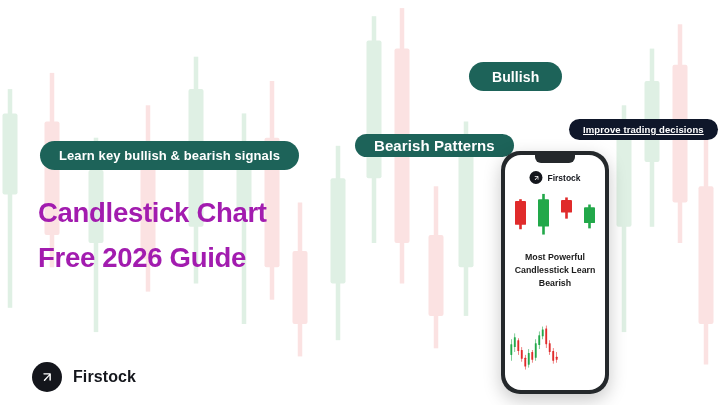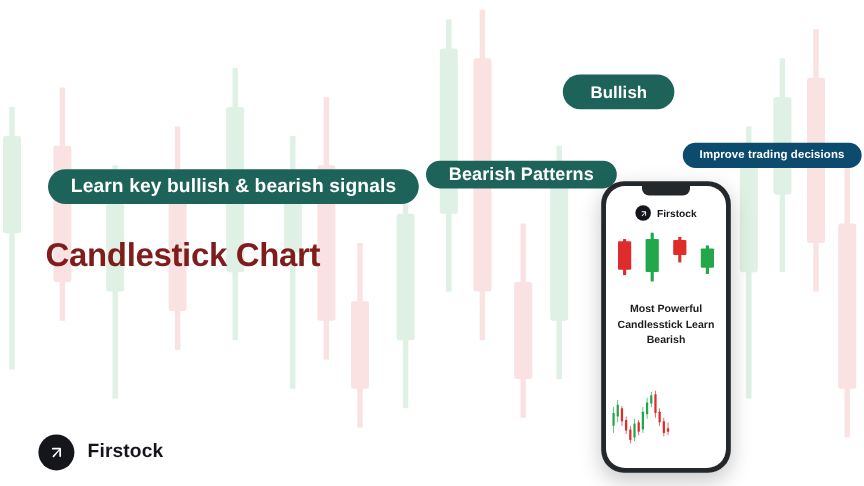--- a/index.html
+++ b/index.html
@@ -28,26 +28,26 @@
     position:absolute;
     display:flex; align-items:center; justify-content:center;
     border-radius:999px;
     color:#ffffff;
     font-weight:700;
     letter-spacing:.1px;
     white-space:nowrap;
     line-height:1;
   }
   .pill-dark { background:#1d6359; }
-  .pill-muted { background:#0c4a6e; }
+  .pill-muted { background:#0f172a;text-decoration:underline; }
 
   #pill-learn {
     left:40px; top:141px;
     height:29px; padding:0 19px;
-    font-size:16px;
+    font-size:13px;
   }
   #pill-bullish {
     left:469px; top:62px;
     height:29px; padding:0 23px;
     font-size:14px;
   }
   #pill-bearish {
     left:355px; top:134px;
     height:23px; padding:0 19px;
     font-size:15px;
@@ -56,21 +56,21 @@
     left:569px; top:119px;
     height:21px; padding:0 14px;
     font-size:9.5px; font-weight:700;
   }
 
   
   #headline {
     position:absolute;
     left:38px; top:191px;
     width:420px;
-    color:#7f1d1d;
+    color:#a21caf;
     font-size:27.5px;
     font-weight:800;
     line-height:1.62;
     letter-spacing:-0.3px;
   }
   #headline .ln { display:block; }
 
   
   #brand {
     position:absolute;
@@ -177,20 +177,21 @@
   <div class="pill pill-dark" id="pill-learn">Learn key bullish &amp; bearish signals</div>
 
   <div class="pill pill-dark" id="pill-bullish">Bullish</div>
 
   <div class="pill pill-dark" id="pill-bearish">Bearish Patterns</div>
 
   <div class="pill pill-muted" id="pill-improve">Improve trading decisions</div>
 
   <h1 id="headline">
     <span class="ln">Candlestick Chart</span>
+    <span class="ln">Free 2026 Guide</span>
   </h1>
 
   <div id="brand">
     <span id="brand-mark">
       <svg width="16" height="16" viewBox="0 0 24 24" aria-hidden="true">
         <path d="M7.5 6.2 h9.2 a1.1 1.1 0 0 1 1.1 1.1 v9.2 a1.1 1.1 0 0 1 -2.2 0 V10 L9.1 17.7 a1.1 1.1 0 0 1 -1.6 -1.6 L15.2 8.4 H7.5 a1.1 1.1 0 0 1 0 -2.2 z" fill="#ffffff"></path>
       </svg>
     </span>
     <span id="brand-name">Firstock</span>
   </div>

